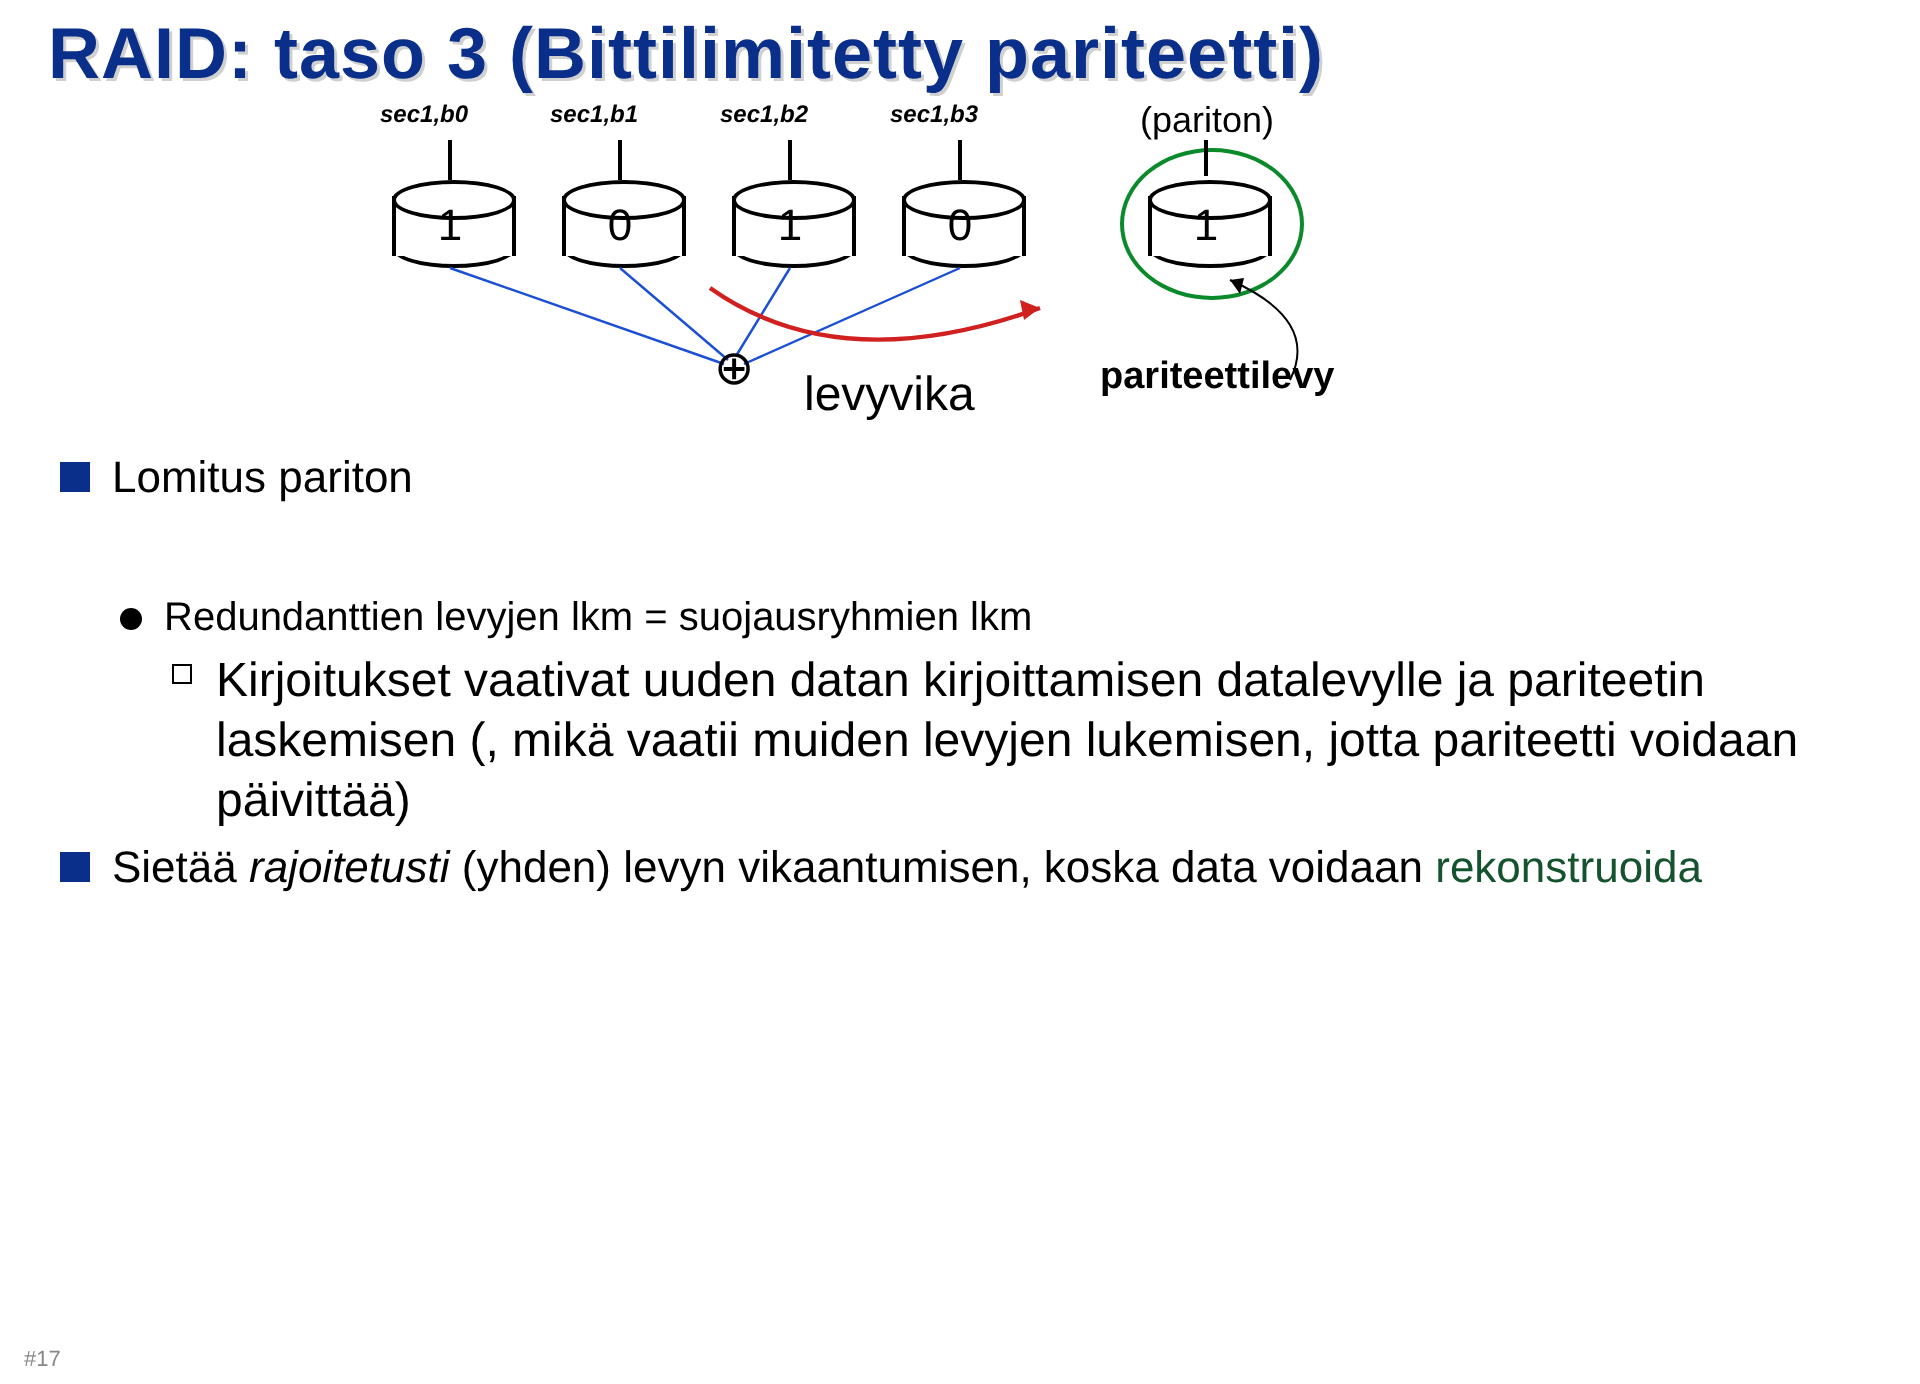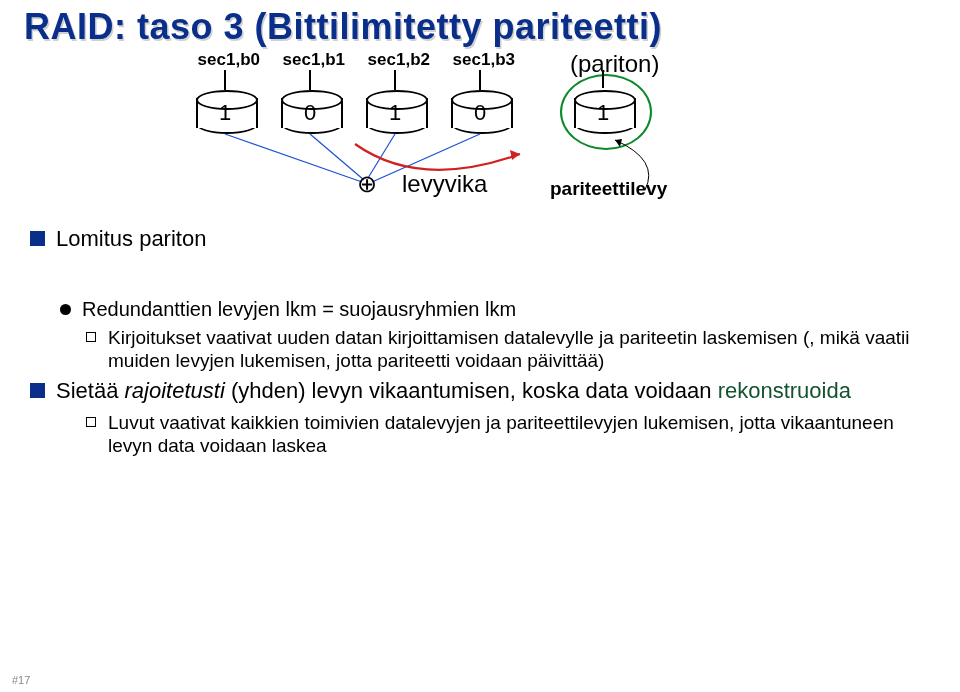--- a/index.html
+++ b/index.html
@@ -67,43 +67,44 @@
     top: 7px;
     width: 11px;
     height: 11px;
     background: #000;
     border-radius: 50%;
   }
   .b3 {
     position: relative;
     padding-left: 80px;
     margin-bottom: 4px;
-    font-size: 19px;
+    font-size: 24px;
     line-height: 1.25;
   }
   .b3::before {
     content: "";
     position: absolute;
     left: 58px;
     top: 6px;
     width: 10px;
     height: 10px;
     border: 1px solid #000;
     box-sizing: border-box;
   }
   .ital { font-style: italic; }
   .red { color: #14532d; }
 
   
   .sec-label {
     position: absolute;
-    font-size: 17px;
+    font-size: 12px;
     font-weight: bold;
-    text-align: right;
+    text-align: left;
     width: 70px;
+    font-style: italic;
   }
   .disk {
     position: absolute;
     width: 58px;
     height: 40px;
   }
   .disk .top, .disk .bot {
     position: absolute;
     left: 0; width: 58px; height: 16px;
     border: 2px solid #000;
@@ -152,21 +153,21 @@
     position: absolute;
     font-size: 24px;
   }
   .pariteettilevy {
     position: absolute;
     font-size: 19px;
     font-weight: bold;
   }
   .pariton {
     position: absolute;
-    font-size: 24px;
+    font-size: 18px;
   }
   .slide-num {
     position: absolute;
     left: 12px;
     bottom: 6px;
     font-size: 11px;
     color: #888;
   }
 </style>
 </head>
@@ -226,36 +227,35 @@
     <line x1="290" y1="84" x2="182" y2="132" stroke="#1a4fd6" stroke-width="1.2"></line>
 
     <path d="M 165 94 Q 230 140 330 104" stroke="#d02020" stroke-width="2.2" fill="none"></path>
     <polygon points="330,104 320,100 322,110" fill="#d02020"></polygon>
 
     <path d="M 455 140 Q 470 110 425 90" stroke="#000" stroke-width="1" fill="none"></path>
     <polygon points="425,90 432,89 430,97" fill="#000"></polygon>
   </svg>
 
   <div class="xor" style="left:162px;top:120px">⊕</div>
-  <div class="levyvika" style="left:212px;top:120px">levyvika</div>
+  <div class="levyvika" style="left:212px;top:134px">levyvika</div>
   <div class="pariteettilevy" style="left:360px;top:128px">pariteettilevy</div>
   <div class="pariton" style="left:380px;top:0px">(pariton)</div>
 </div>
 
 <div class="content">
 
   <div class="b1">Lomitus pariton</div>
 
 
   <div class="b2">Redundanttien levyjen lkm = suojausryhmien lkm</div>
 
   <div class="b3">Kirjoitukset vaativat uuden datan kirjoittamisen datalevylle ja pariteetin laskemisen (, mikä vaatii muiden levyjen lukemisen, jotta pariteetti voidaan päivittää)</div>
 
   <div class="b1">
     <span>Sietää </span><span class="ital">rajoitetusti</span><span> (yhden) levyn vikaantumisen, koska data voidaan </span><span class="red">rekonstruoida</span>
   </div>
 
-  <div class="b3">Luvut vaativat kaikkien toimivien datalevyjen ja pariteettilevyjen lukemisen, jotta vikaantuneen levyn data voidaan laskea</div>
 
 
 </div>
 
 <div class="slide-num">#17</div>
 
 </body></html>

